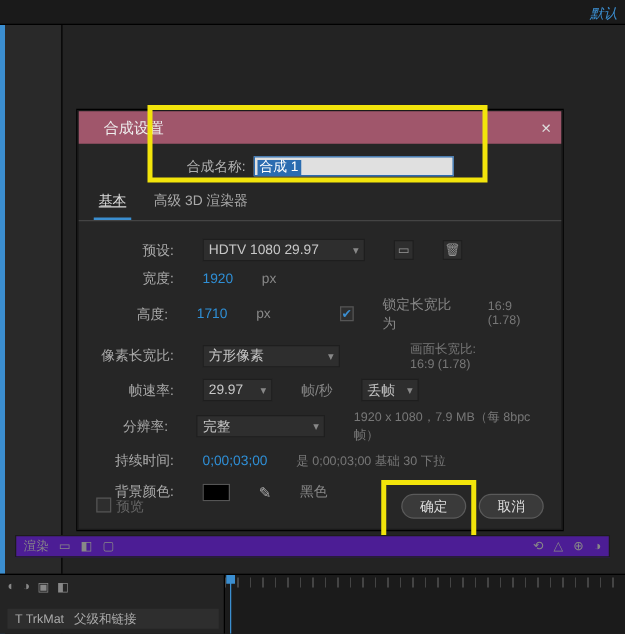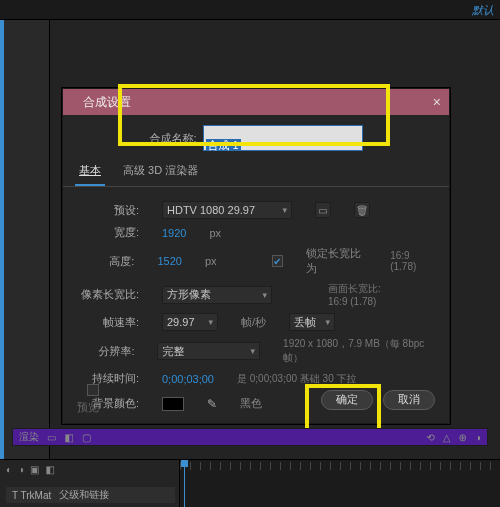--- a/index.html
+++ b/index.html
@@ -73,21 +73,21 @@
     padding: 10px 0 8px 0;
     justify-content: center;
   }
   .name-label { color: #b0b0b0; }
   .name-input {
     width: 160px; height: 16px;
     background: #e0e0e0;
     color: #000;
     border: 1px solid #2b6cb0;
     font-size: 11px;
-    padding: 12px 2px;
+    padding: 0 2px;
   }
   .sel-hint {
     background: #2b6cb0; color: #fff; padding: 0 2px;
     margin-right: 1px;
   }
 
   .tabs {
     padding: 0 12px;
     border-bottom: 1px solid #444;
     display: flex; gap: 14px;
@@ -151,21 +151,21 @@
   .swatch {
     width: 22px; height: 14px; background: #000; border: 1px solid #555;
   }
   .picker { color: #aaa; font-size: 12px; }
 
   .footer {
     position: absolute; left: 0; right: 0; bottom: 8px;
     display: flex; align-items: center;
     padding: 0 14px;
   }
-  .preview-chk { display: flex; align-items: flex-end; gap: 4px; color: #666; flex-direction: column; }
+  .preview-chk { display: flex; align-items: flex-start; gap: 4px; color: #666; }
   .spacer { flex: 1; }
   .btn {
     min-width: 52px; height: 20px;
     background: #3a3a3a;
     border: 1px solid #5a5a5a;
     border-radius: 10px;
     color: #ddd; font-size: 11px;
     display: inline-flex; align-items: center; justify-content: center;
     margin-left: 10px;
     cursor: pointer;
@@ -255,21 +255,21 @@
       <span class="icon-btn">🗑</span>
     </div>
 
     <div class="row">
       <span class="lab">宽度:</span>
       <span class="blueval">1920</span>
       <span class="unit">px</span>
     </div>
     <div class="row">
       <span class="lab">高度:</span>
-      <span class="blueval">1520</span>
+      <span class="blueval">1710</span>
       <span class="unit">px</span>
       <span style="width:10px"></span>
       <span class="chk on"></span>
       <span class="unit">锁定长宽比为</span>
       <span class="dim">16:9 (1.78)</span>
     </div>
 
     <div class="row">
       <span class="lab">像素长宽比:</span>
       <div class="select w110">

